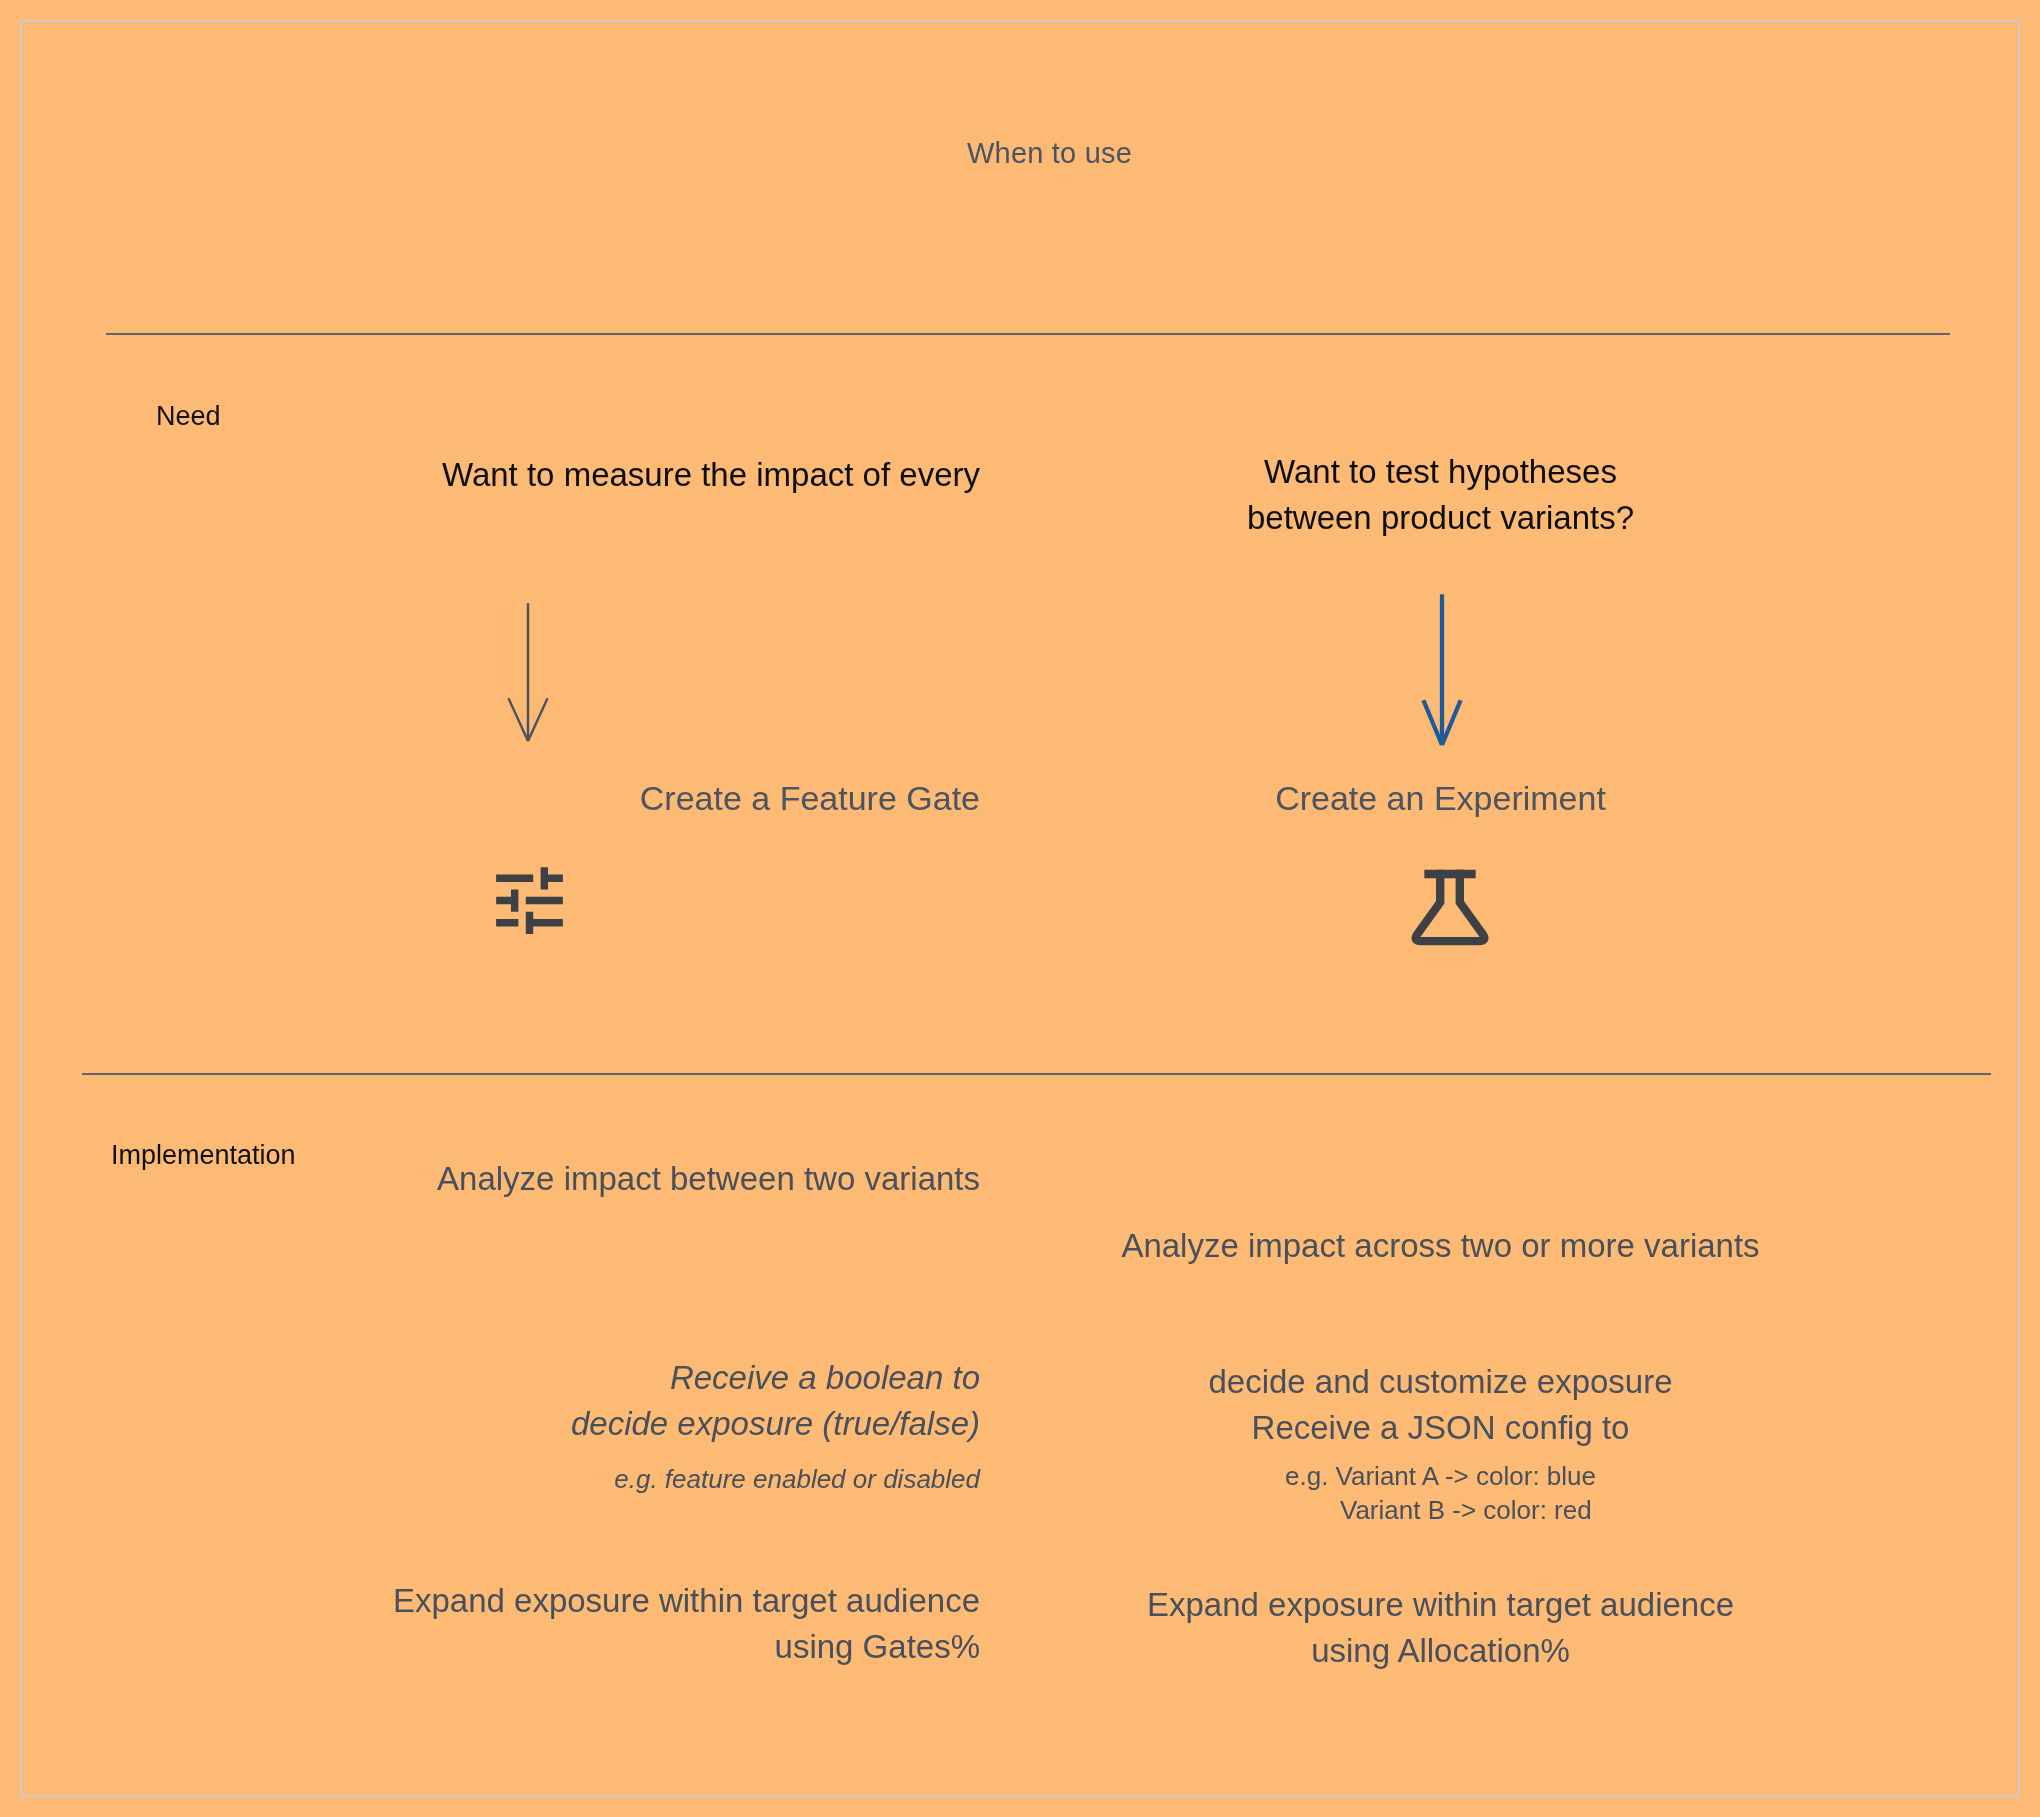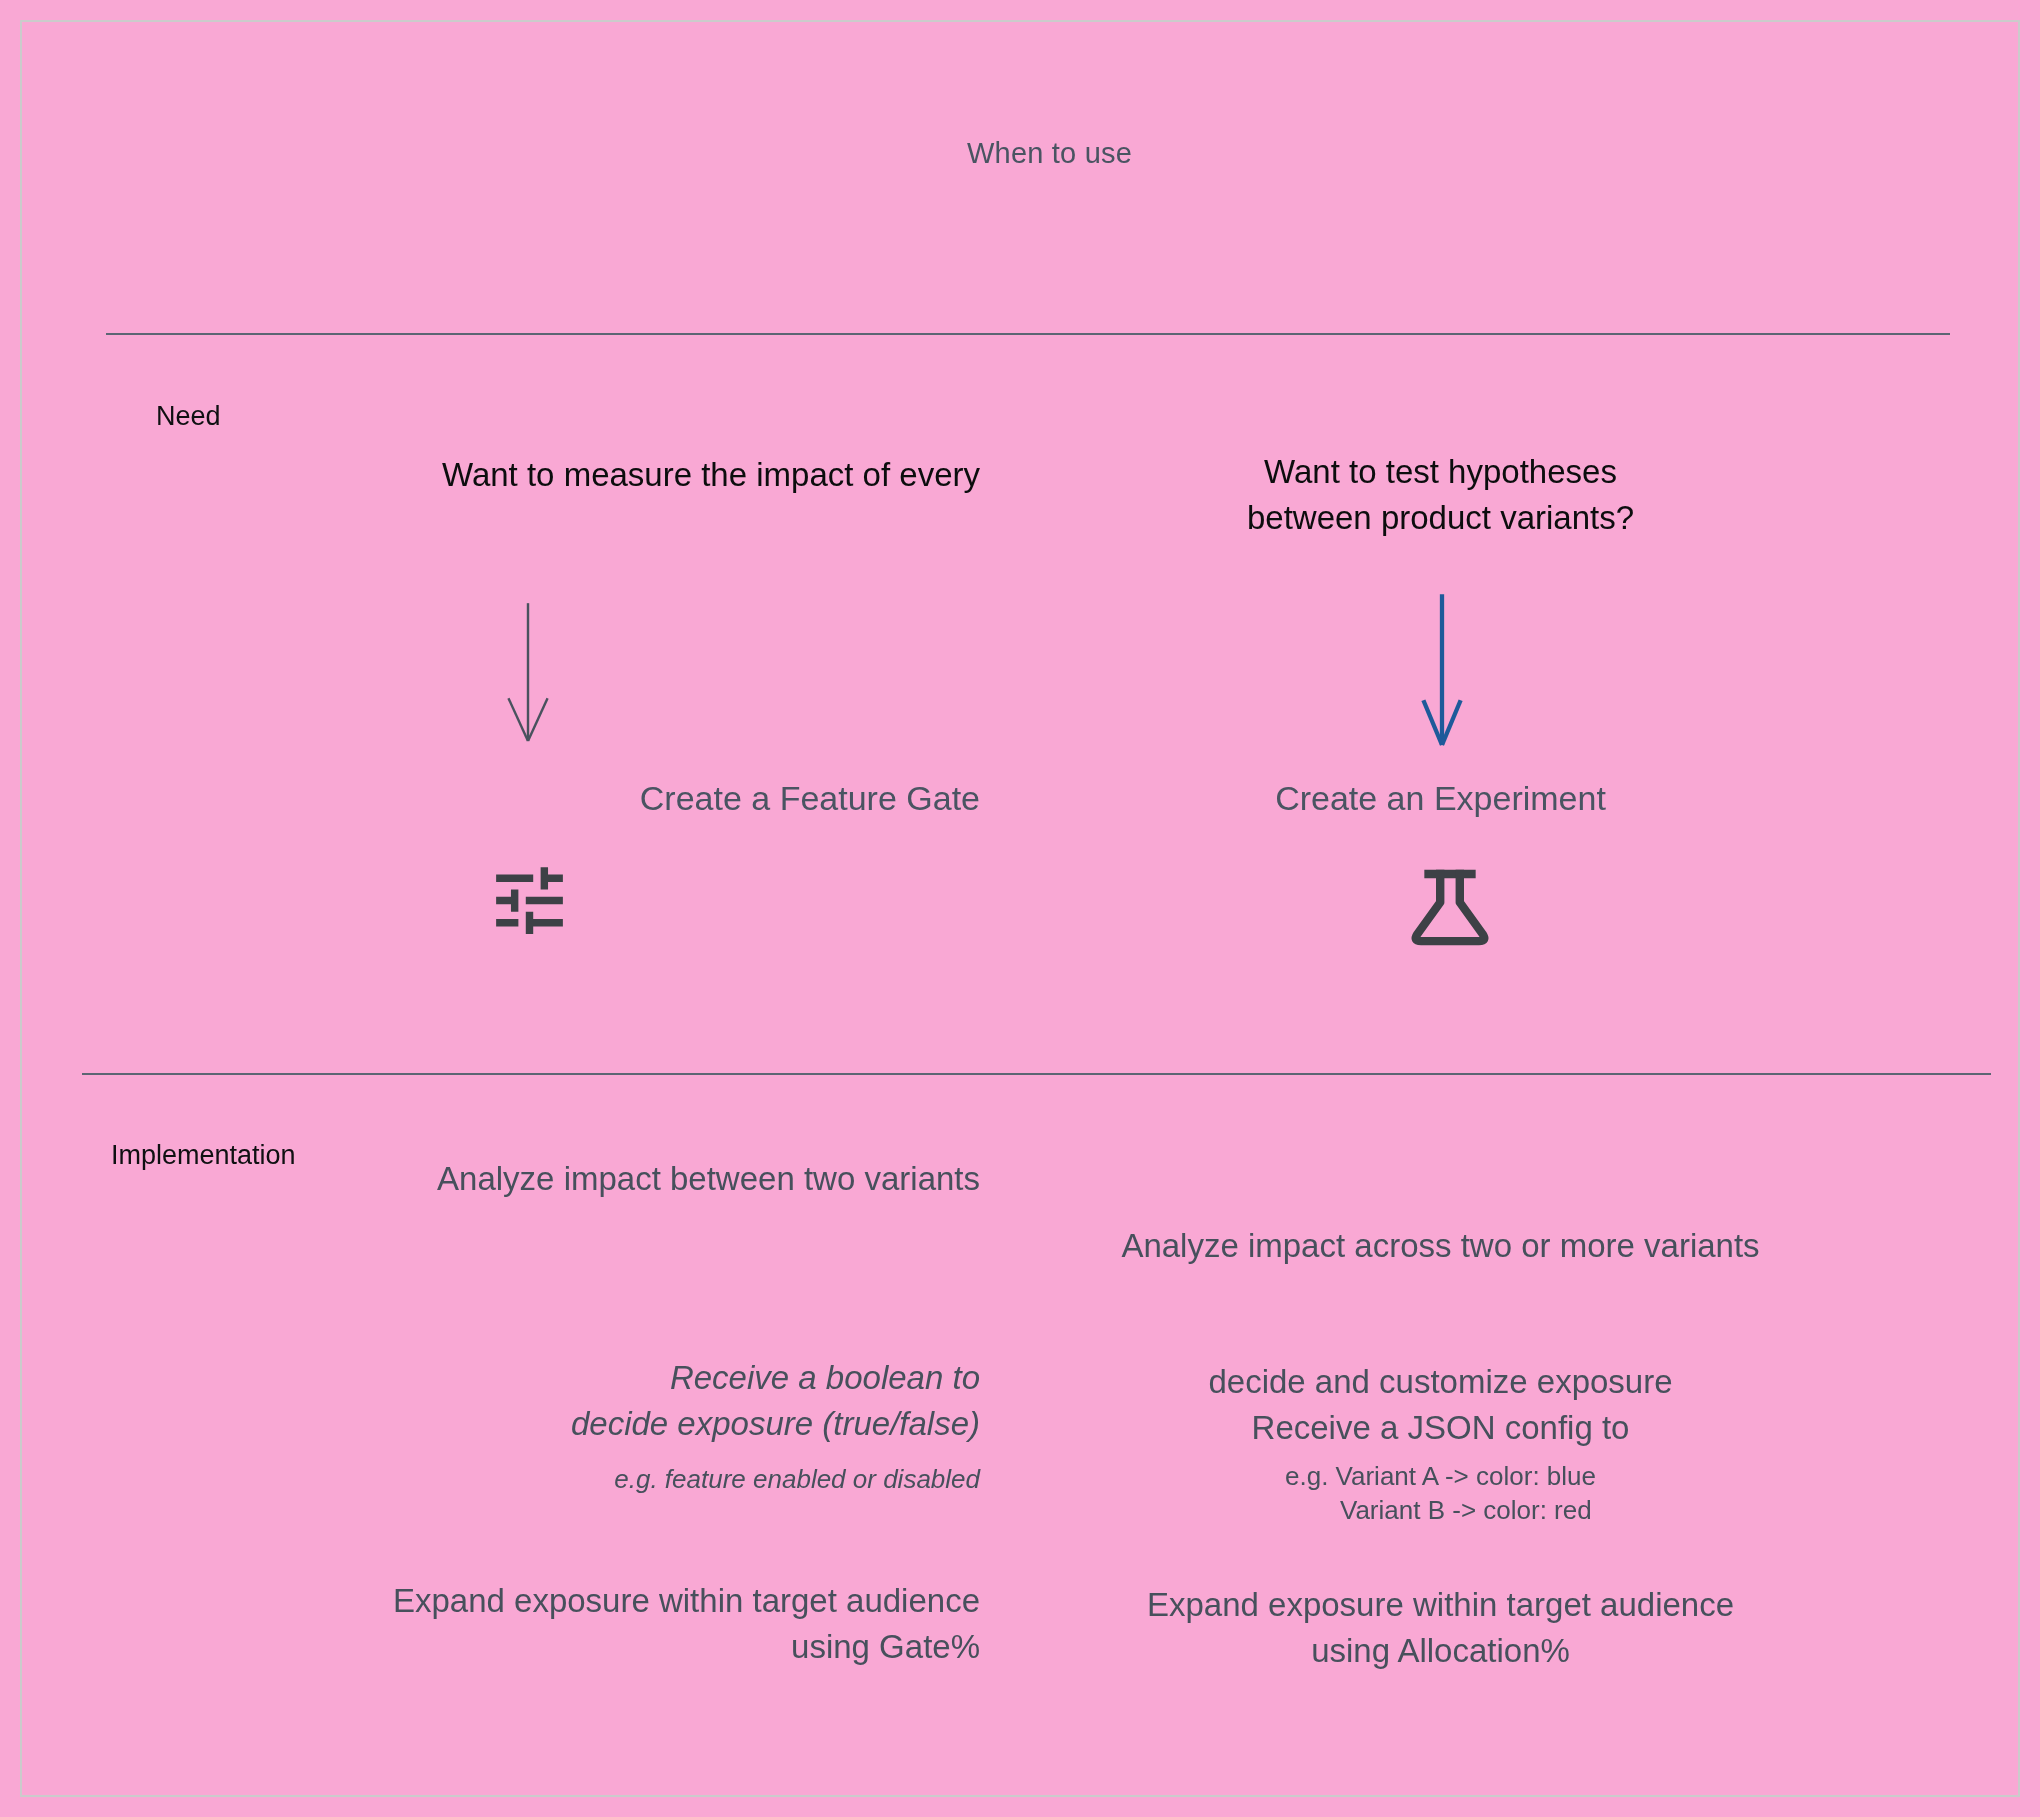--- a/index.html
+++ b/index.html
@@ -1,19 +1,19 @@
 <!DOCTYPE html>
 <html style="font-size:15px"><head>
 <meta charset="utf-8">
 <style>
   html,body{margin:0;padding:0;background:#ffffff;}
   .canvas{
     position:relative;
     width:2041px;height:1818px;
-    background:#f9a8d4;
+    background:#fdba74;
     font-family:"Liberation Sans","DejaVu Sans",sans-serif;
     overflow:hidden;
   }
   .frame{
     position:absolute;left:19.7px;top:19.7px;width:1996px;height:1773px;
     border:2.8px solid #cbcbcb;
   }
   .abs{position:absolute;}
   .center{text-align:center;}
   .eyebrow{
@@ -117,21 +117,21 @@
     <div>decide and customize exposure</div>
     <div>Receive a JSON config to</div>
     <div class="example example-multiline">
       <div>e.g. Variant A -&gt; color: blue</div>
       <div class="example-indent">Variant B -&gt; color: red</div>
     </div>
   </div>
 
   <div class="abs col-l impl-text impl-l3">
     <div>Expand exposure within target audience</div>
-    <div>using Gate%</div>
+    <div>using Gates%</div>
   </div>
 
   <div class="abs col-r impl-text impl-r3">
     <div>Expand exposure within target audience</div>
     <div>using Allocation%</div>
   </div>
 
 </div>
 
 

